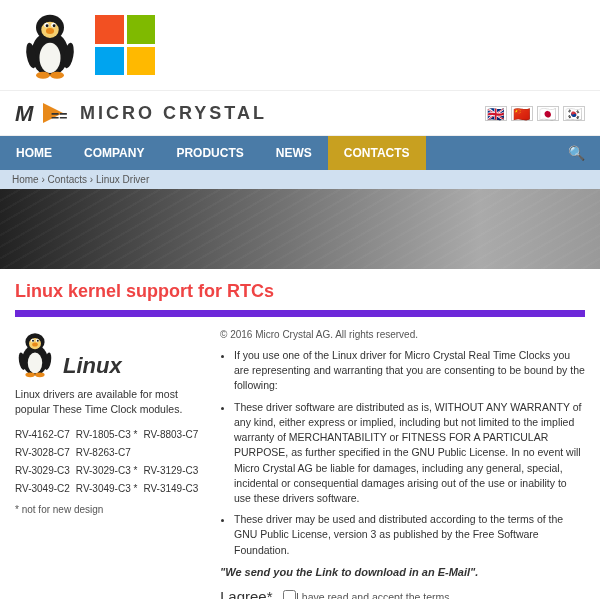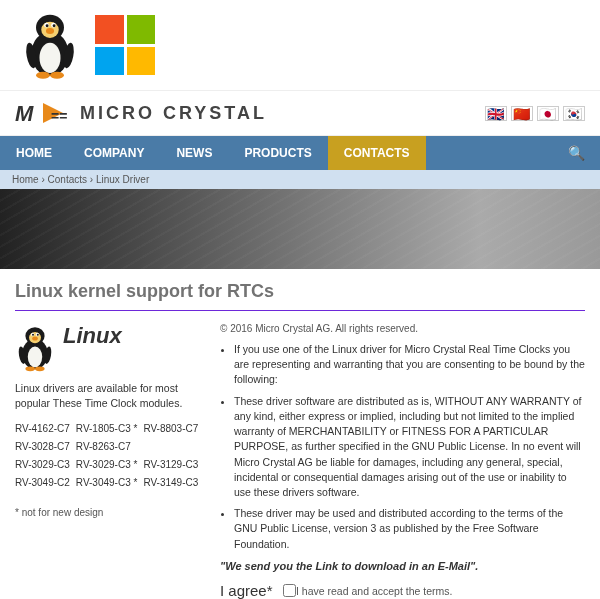--- a/index.html
+++ b/index.html
@@ -125,24 +125,24 @@
       );
     }
 
     
     .main-content {
       background: #fff;
       padding: 12px 15px;
     }
 
     .page-title {
-      color: #737373;
+      color: #ef4444;
       font-size: 18px;
       font-weight: bold;
-      border-bottom: 1px solid #6d28d9;
+      border-bottom: 7px solid #6d28d9;
       padding-bottom: 8px;
       margin-bottom: 12px;
     }
 
     .content-row {
       display: flex;
       gap: 15px;
     }
 
     .left-col {
@@ -150,21 +150,21 @@
       flex-shrink: 0;
     }
 
     .right-col {
       flex: 1;
     }
 
     
     .linux-logo-area {
       display: flex;
-      align-items: flex-start;
+      align-items: flex-end;
       gap: 8px;
       margin-bottom: 8px;
     }
     .linux-text {
       font-size: 22px;
       font-style: italic;
       font-weight: bold;
       color: #333;
     }
     .tux-small {
@@ -183,21 +183,21 @@
       font-size: 10px;
       color: #333;
       line-height: 1.8;
     }
     .driver-table table { border-collapse: collapse; }
     .driver-table td { padding: 0 6px 0 0; }
 
     .footnote {
       font-size: 10px;
       color: #555;
-      margin-top: 15px;
+      margin-top: 6px;
     }
 
     
     .copyright {
       font-size: 10px;
       color: #555;
       margin-bottom: 8px;
     }
 
     .terms-list {
@@ -291,22 +291,22 @@
     <span class="flag">🇬🇧</span>
     <span class="flag">🇨🇳</span>
     <span class="flag">🇯🇵</span>
     <span class="flag">🇰🇷</span>
   </div>
 </div>
 
 <nav class="nav-bar">
   <div class="nav-item">HOME</div>
   <div class="nav-item">COMPANY</div>
+  <div class="nav-item">PRODUCTS</div>
   <div class="nav-item">NEWS</div>
-  <div class="nav-item">PRODUCTS</div>
   <div class="nav-item active">CONTACTS</div>
   <div class="nav-search">🔍</div>
 </nav>
 
 <div class="breadcrumb">
   <span>Home  ›  Contacts  ›  Linux Driver</span>
 </div>
 
 <div class="hero-img">
   <div class="hero-overlay"></div>

